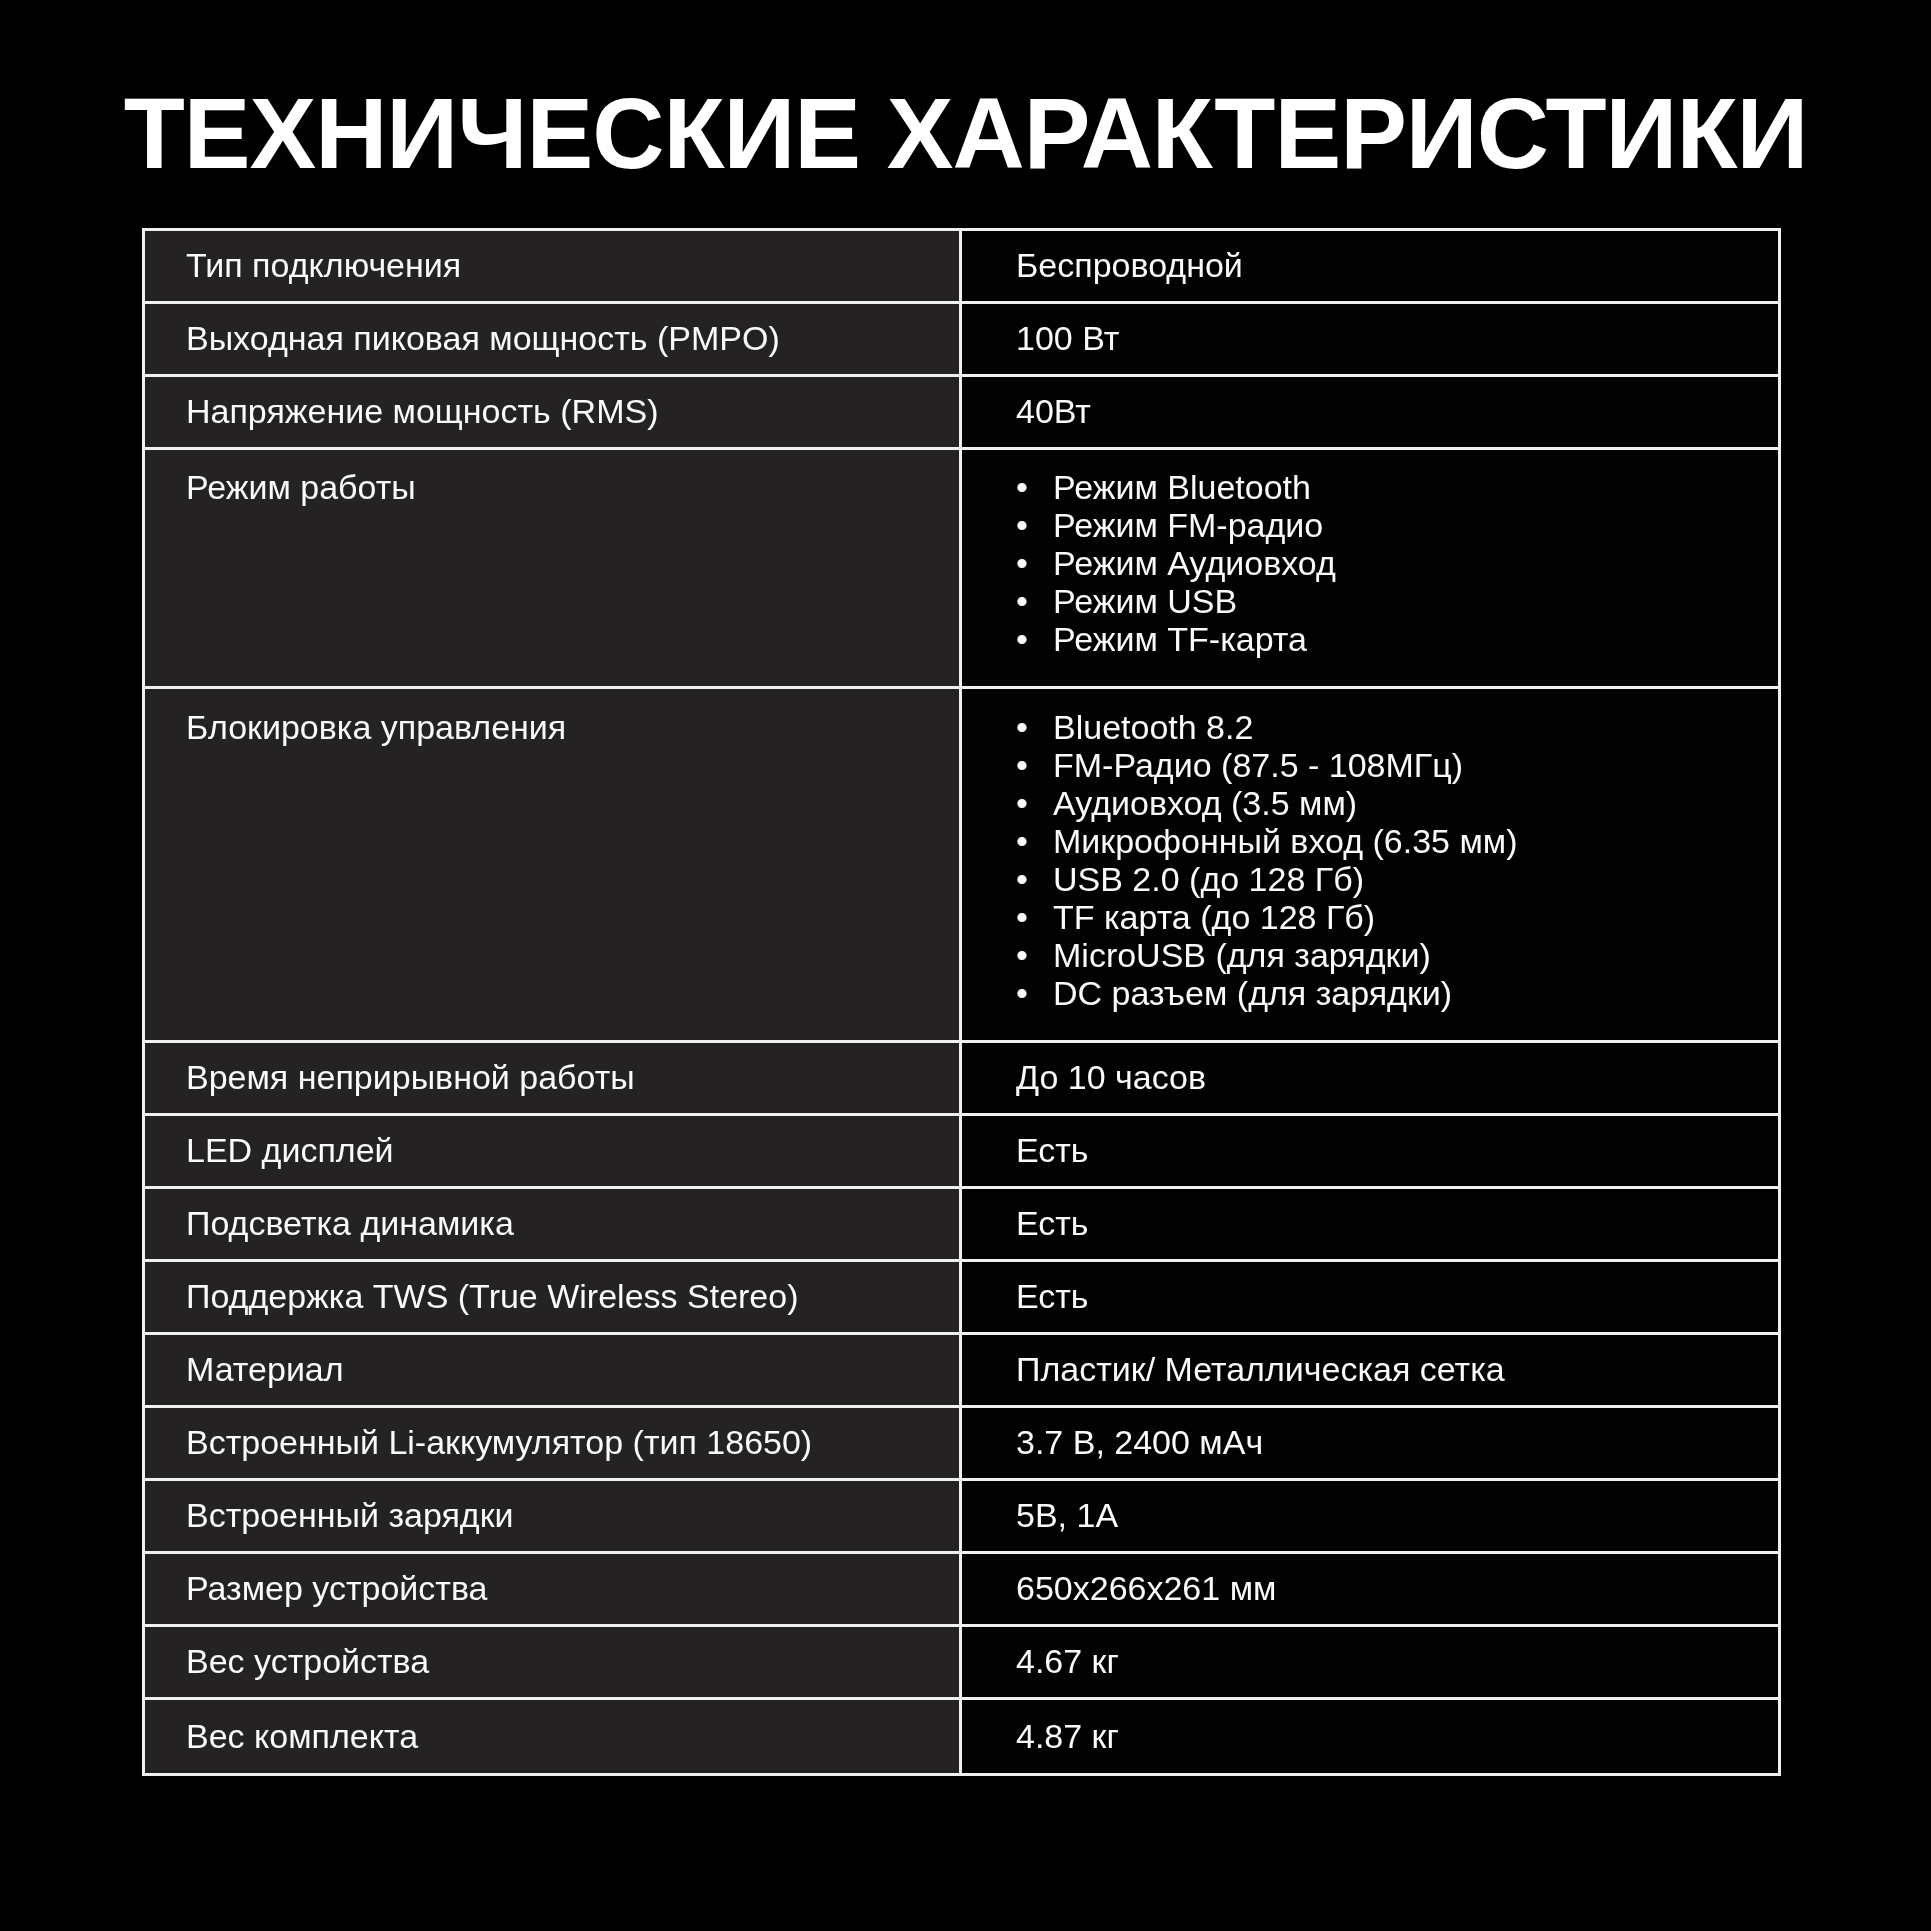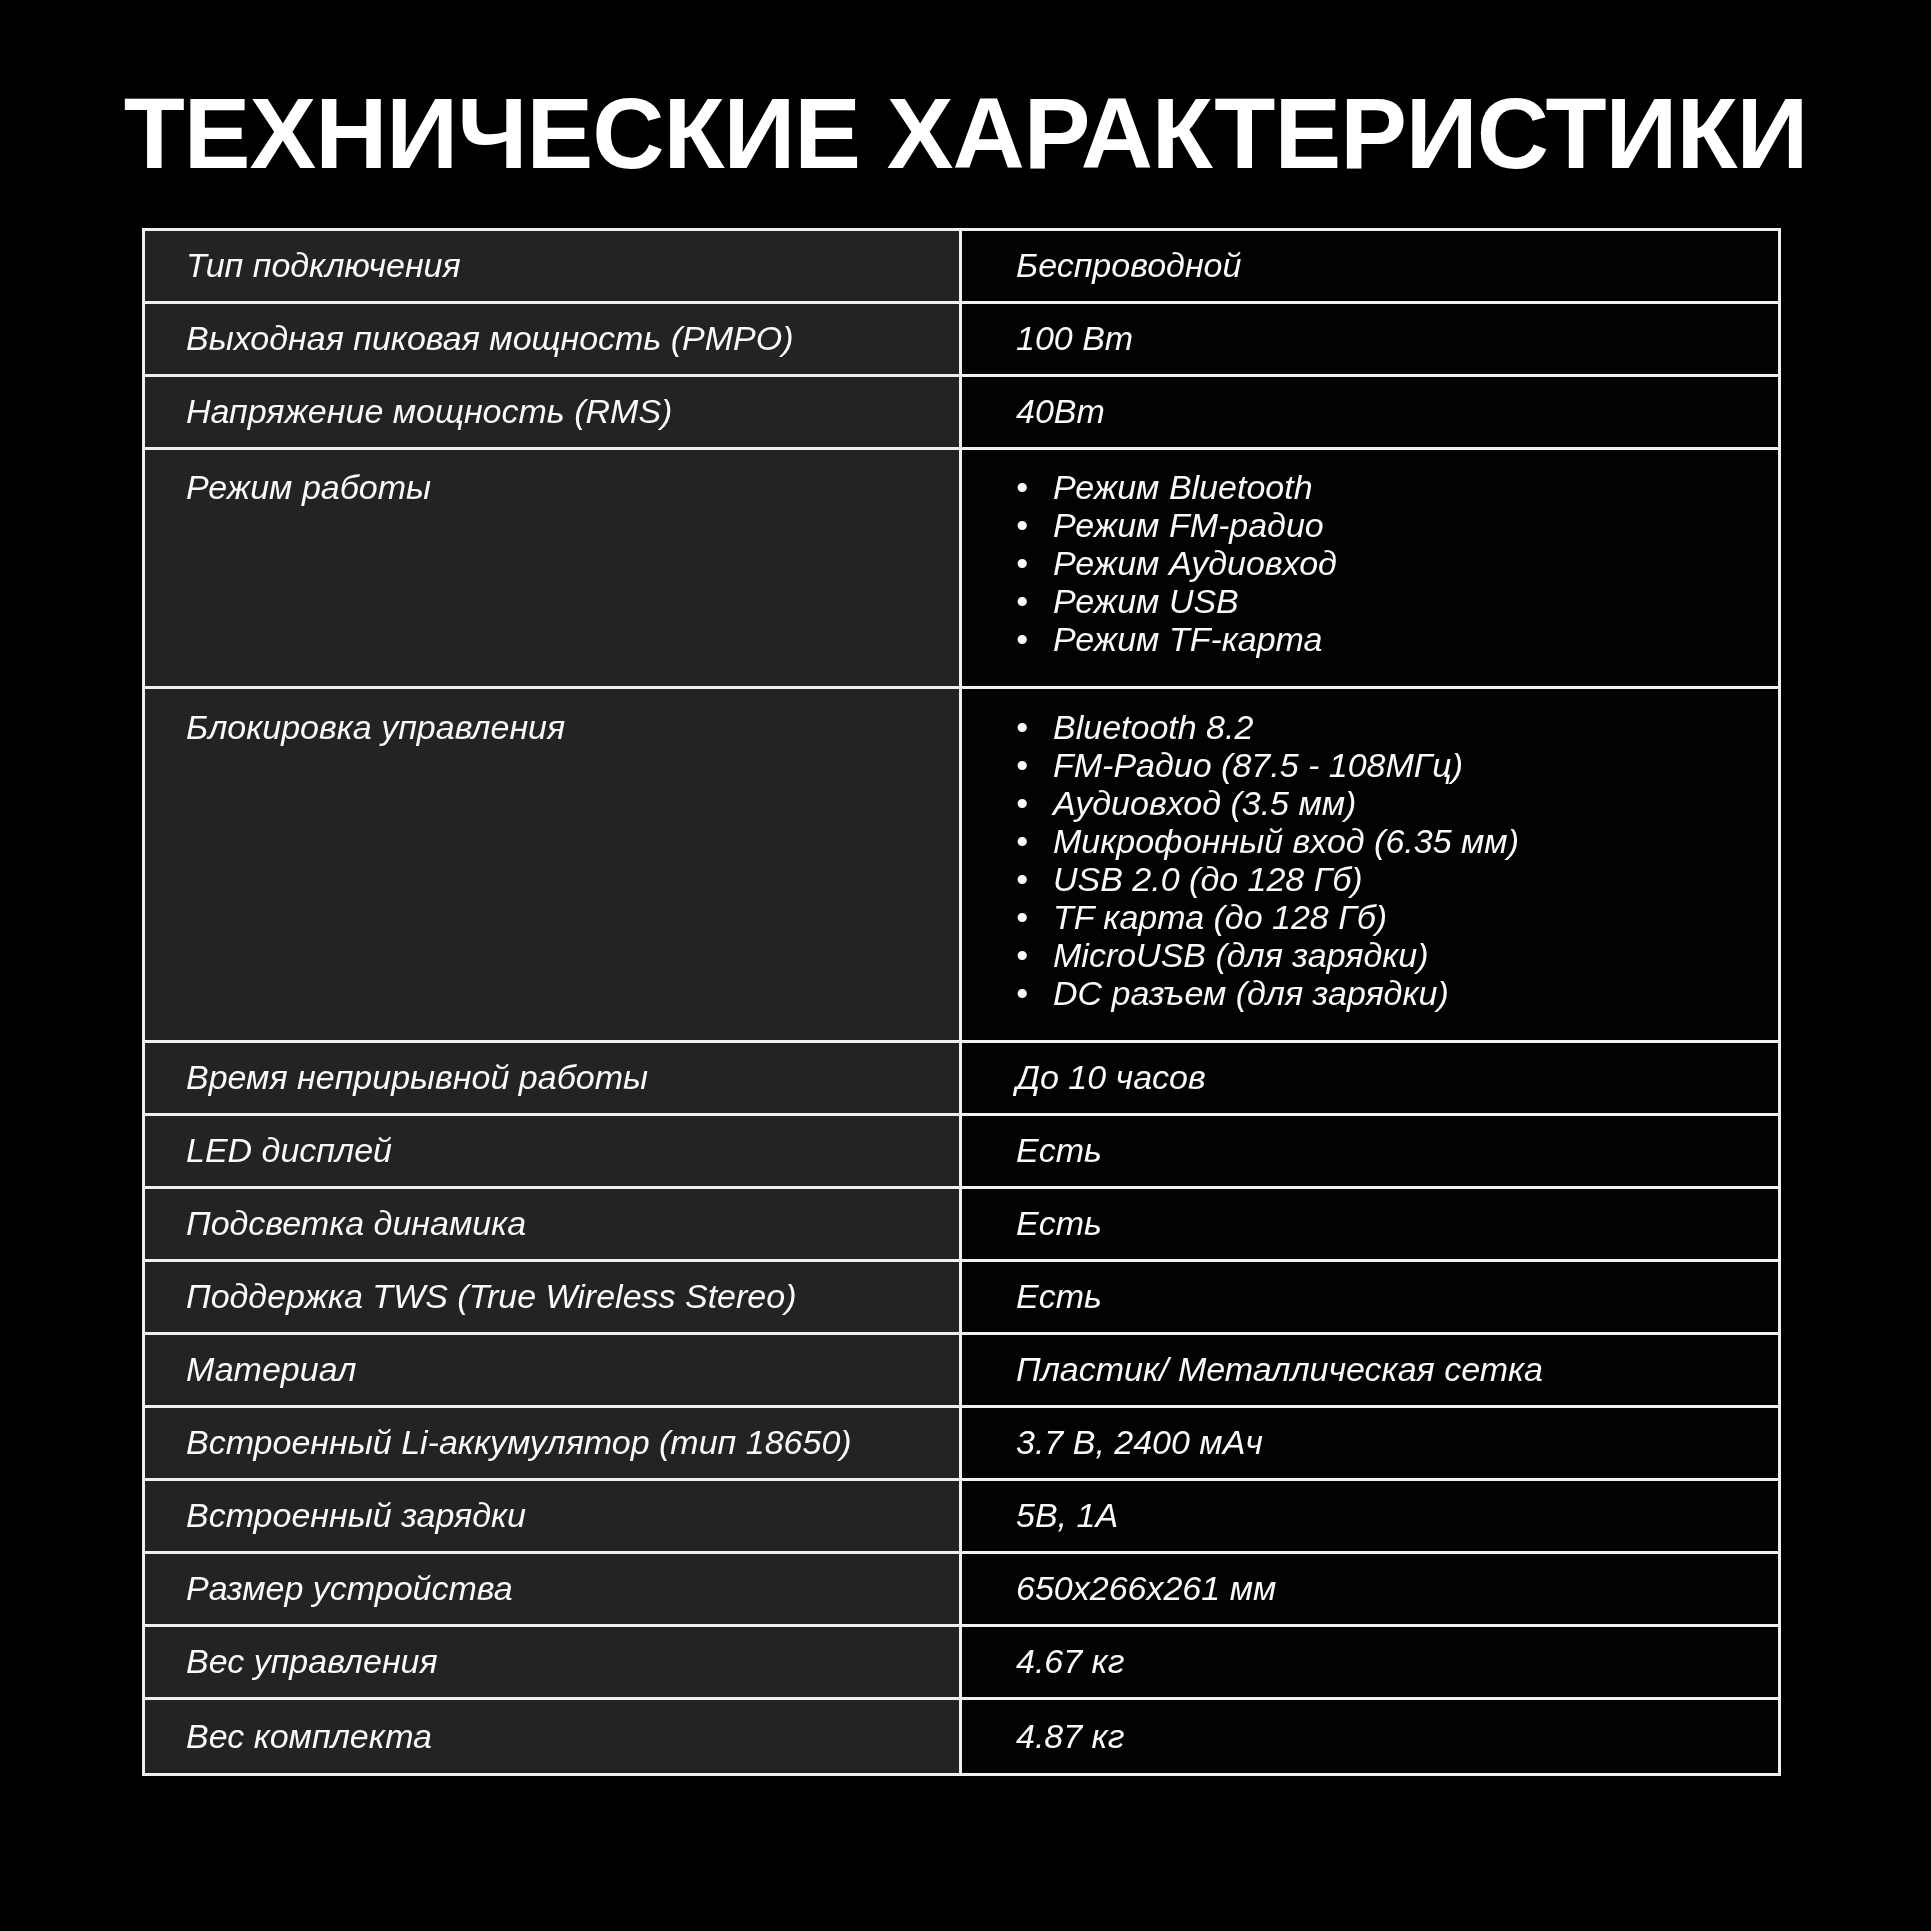--- a/index.html
+++ b/index.html
@@ -37,21 +37,20 @@
     display:flex;
     min-height:73px;
     border-bottom:3.9px solid var(--border);
   }
   .row:last-child{border-bottom:none;}
   .cell{
     display:flex;
     align-items:center;
     font-size:34px;
     line-height:1.15;
-    font-style:italic;
   }
   .cell-label{
     width:817px;
     flex:0 0 817px;
     background:var(--label-bg);
     border-right:3.9px solid var(--border);
     padding:13.5px 29px 13.5px 41px;
   }
   .cell-value{
     flex:1 1 auto;
@@ -240,21 +239,21 @@
       <div class="row">
         <div class="cell cell-label">
           <span>Размер устройства</span>
         </div>
         <div class="cell cell-value">
           <span>650x266x261 мм</span>
         </div>
       </div>
       <div class="row">
         <div class="cell cell-label">
-          <span>Вес управления</span>
+          <span>Вес устройства</span>
         </div>
         <div class="cell cell-value">
           <span>4.67 кг</span>
         </div>
       </div>
       <div class="row">
         <div class="cell cell-label">
           <span>Вес комплекта</span>
         </div>
         <div class="cell cell-value">

